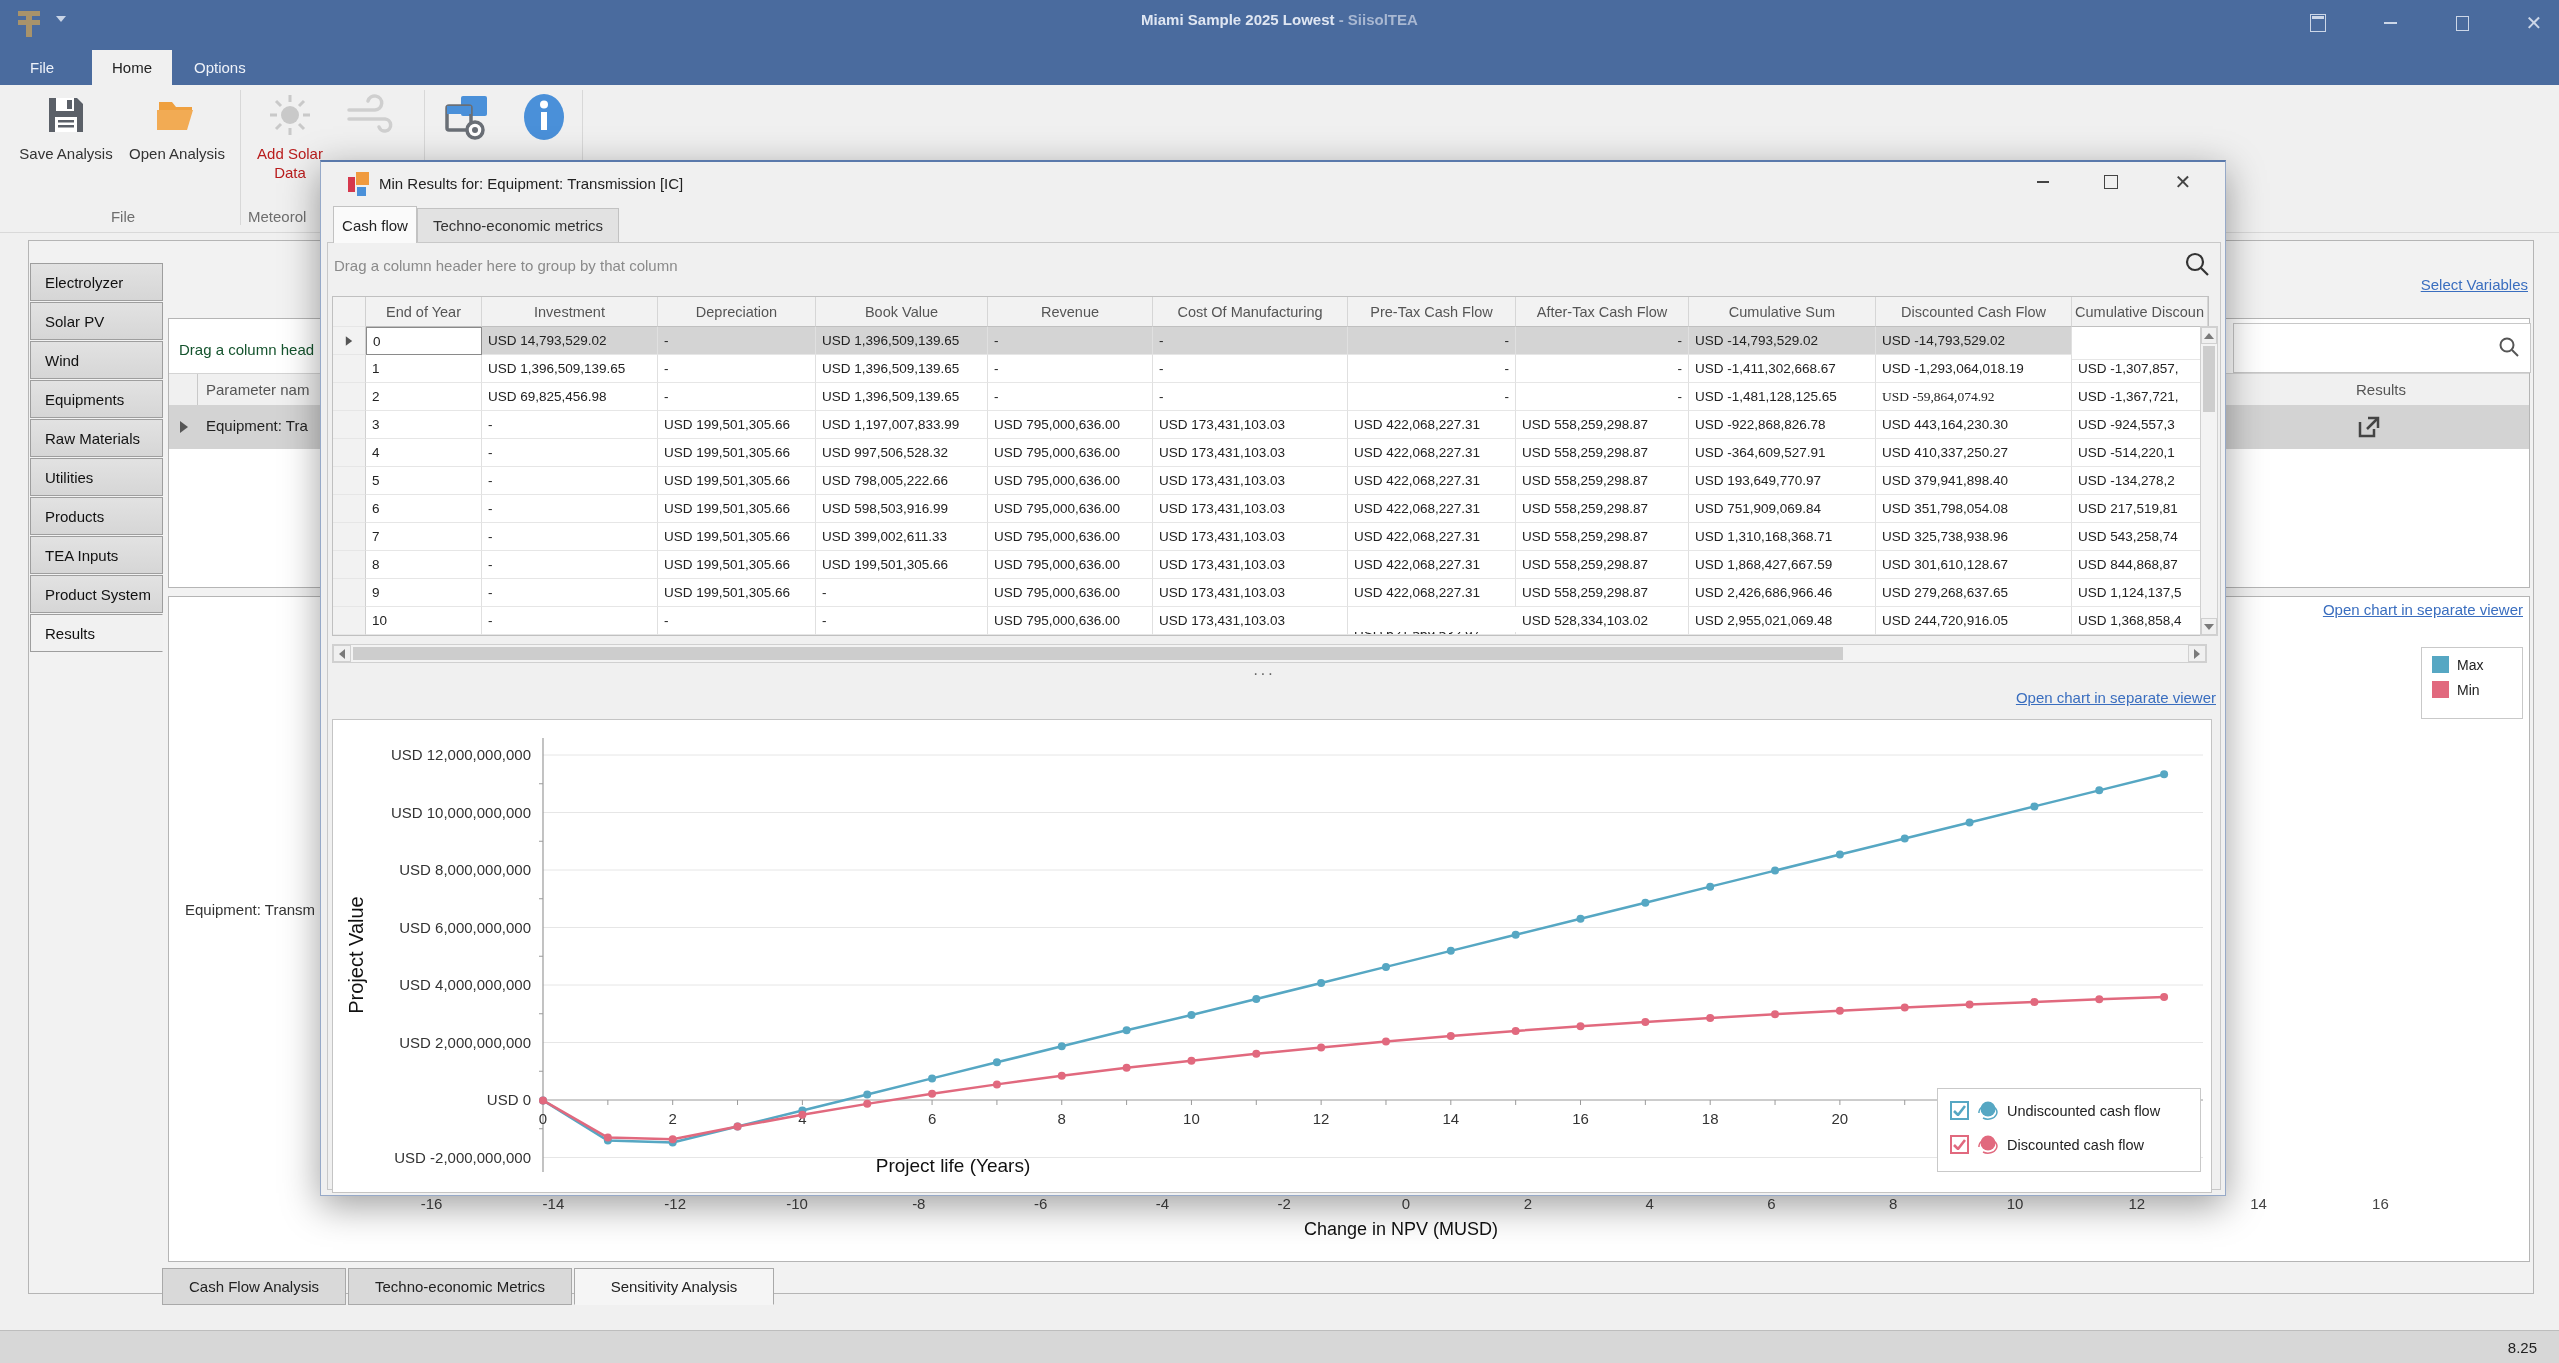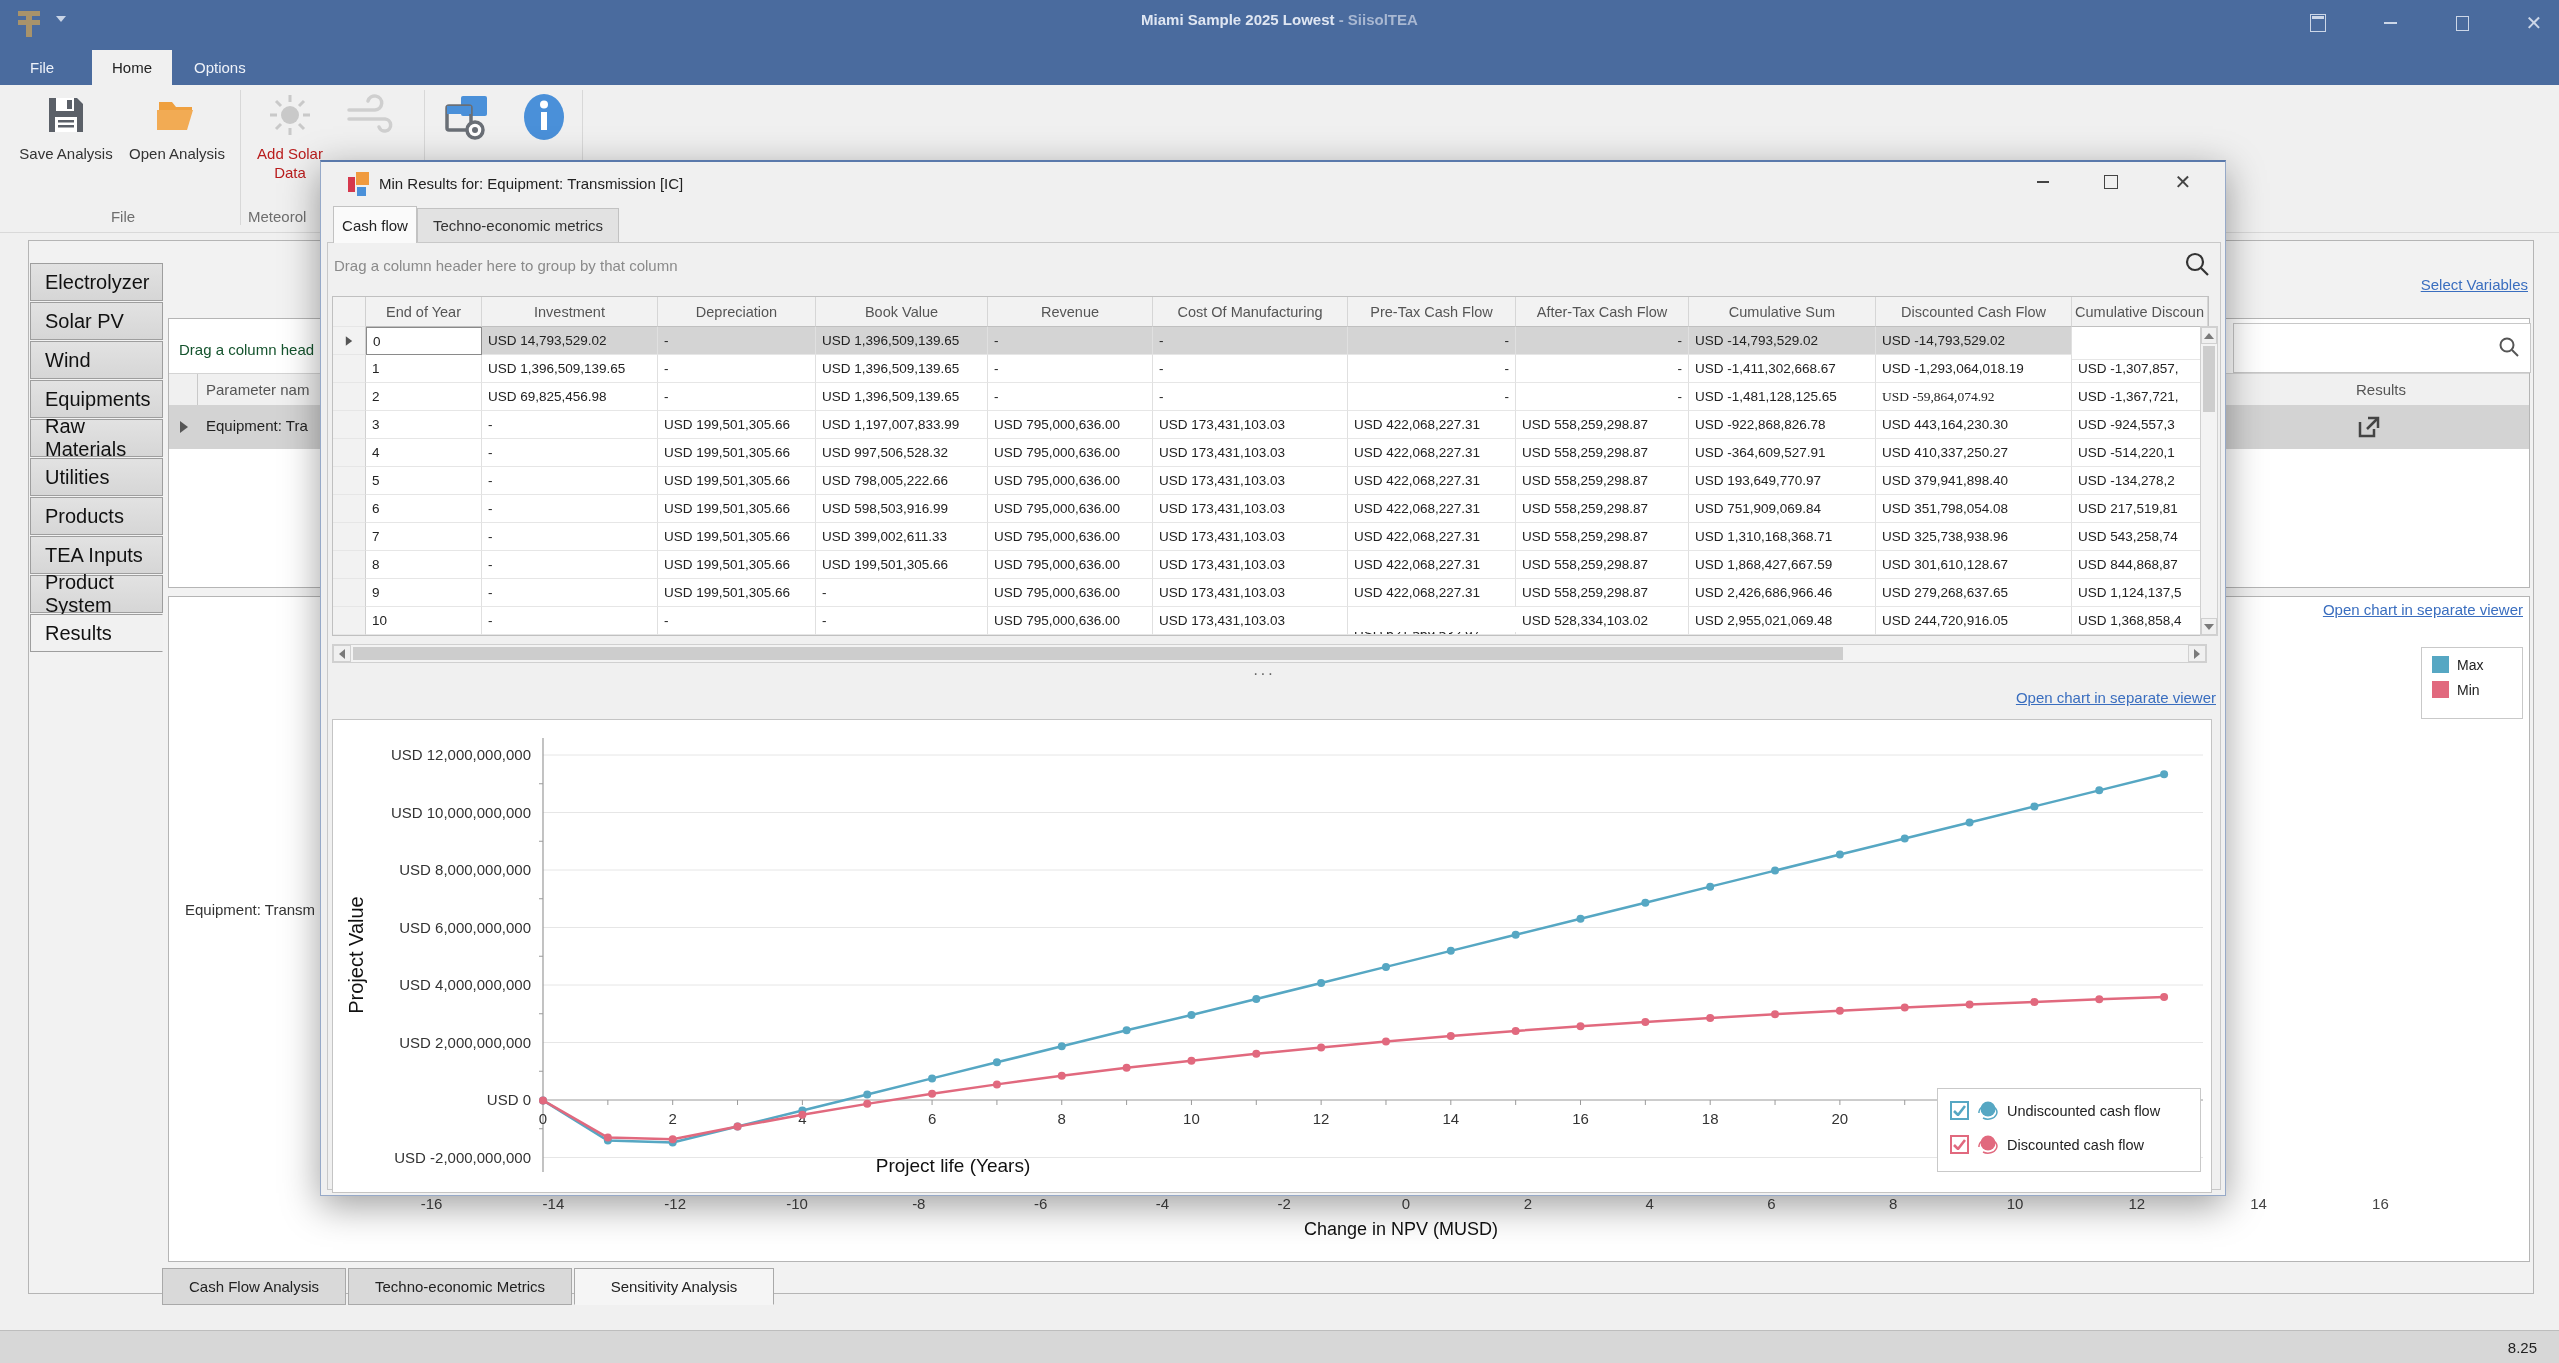--- a/index.html
+++ b/index.html
@@ -27,21 +27,21 @@
   
   .ribbon{position:absolute;left:0;top:85px;width:2559px;height:147px;background:#f0f0f0;border-bottom:1px solid #d9d9d9;}
   .rbtn{position:absolute;top:7px;display:flex;flex-direction:column;align-items:center;font-size:15px;color:#333;}
   .rbtn .lbl{margin-top:6px;text-align:center;line-height:19px;}
   .rbtn.disabled .lbl{color:#b91c1c;}
   .vsep{position:absolute;top:5px;height:135px;width:1px;background:#d8d8d8;}
   .grp-lbl{position:absolute;top:123px;font-size:15px;color:#6e6e6e;}
   
   .main-panel{position:absolute;left:28px;top:240px;width:2504px;height:1052px;background:#f2f2f2;border:1px solid #b5b5b5;}
   .side-btn{position:absolute;left:30px;width:133px;height:38px;background:linear-gradient(#e2e2e2,#d6d6d6);
-    border:1px solid #9e9e9e;display:flex;align-items:center;padding-left:14px;font-size:20px;color:#111;box-sizing:border-box;}
+    border:1px solid #9e9e9e;display:flex;align-items:center;padding-left:14px;font-size:15px;color:#111;box-sizing:border-box;}
   .side-btn.active{background:#f1f1f1;border-right:1px solid #f1f1f1;}
   .bg-panel{position:absolute;background:#fff;border:1px solid #b5b5b5;box-sizing:border-box;}
   .link{color:#3a6ebf;text-decoration:underline;font-size:15px;cursor:pointer;}
   .bg-grid-header{position:absolute;background:#f0f0f0;border-top:1px solid #d4d4d4;border-bottom:1px solid #c9c9c9;font-size:15px;color:#555;}
   .bg-grid-row{position:absolute;background:#d3d3d3;font-size:15px;color:#222;}
   .tri-right{width:0;height:0;border-top:6px solid transparent;border-bottom:6px solid transparent;border-left:8px solid #555;display:inline-block;}
   .legend-box{position:absolute;background:#fff;border:1px solid #c9c9c9;}
   .legend-row{display:flex;align-items:center;gap:8px;font-size:14px;color:#222;margin:8px 0 0 10px;}
   .swatch{width:17px;height:17px;display:inline-block;}
   .axis-tick{position:absolute;width:40px;text-align:center;font-size:15px;color:#444;}

